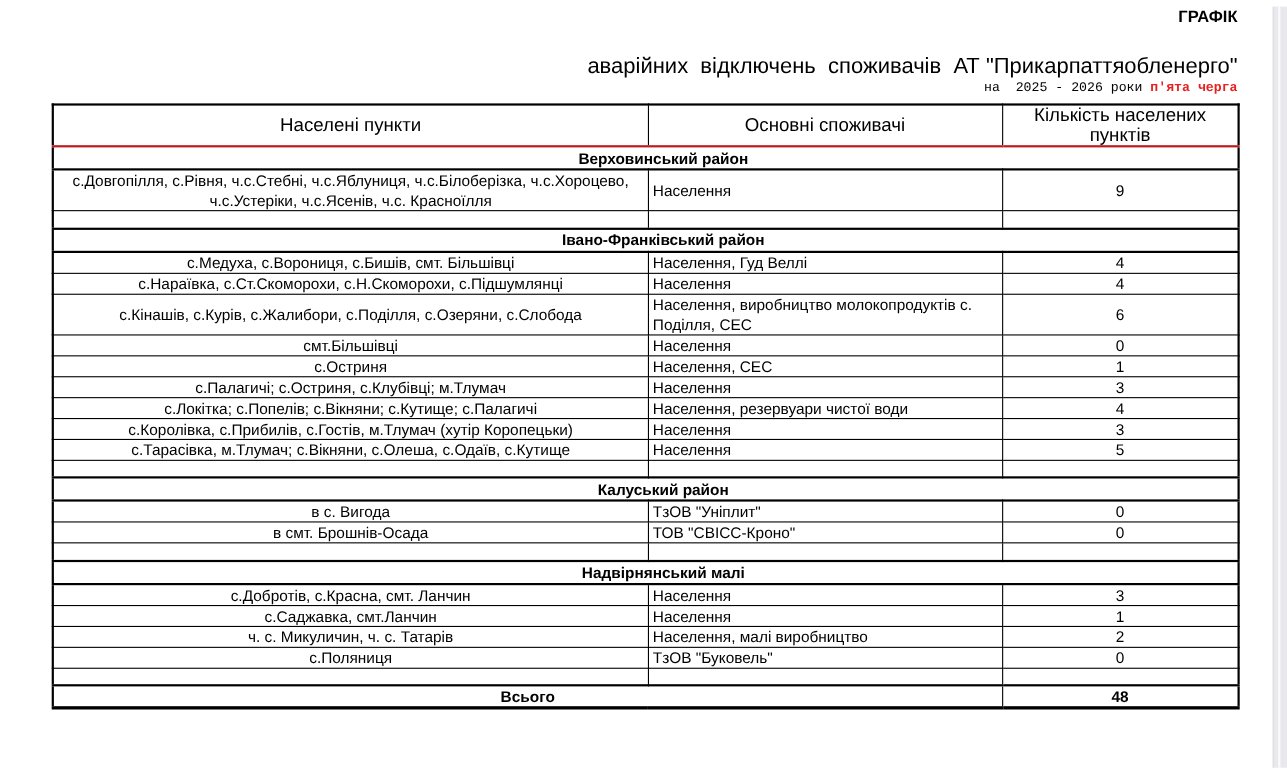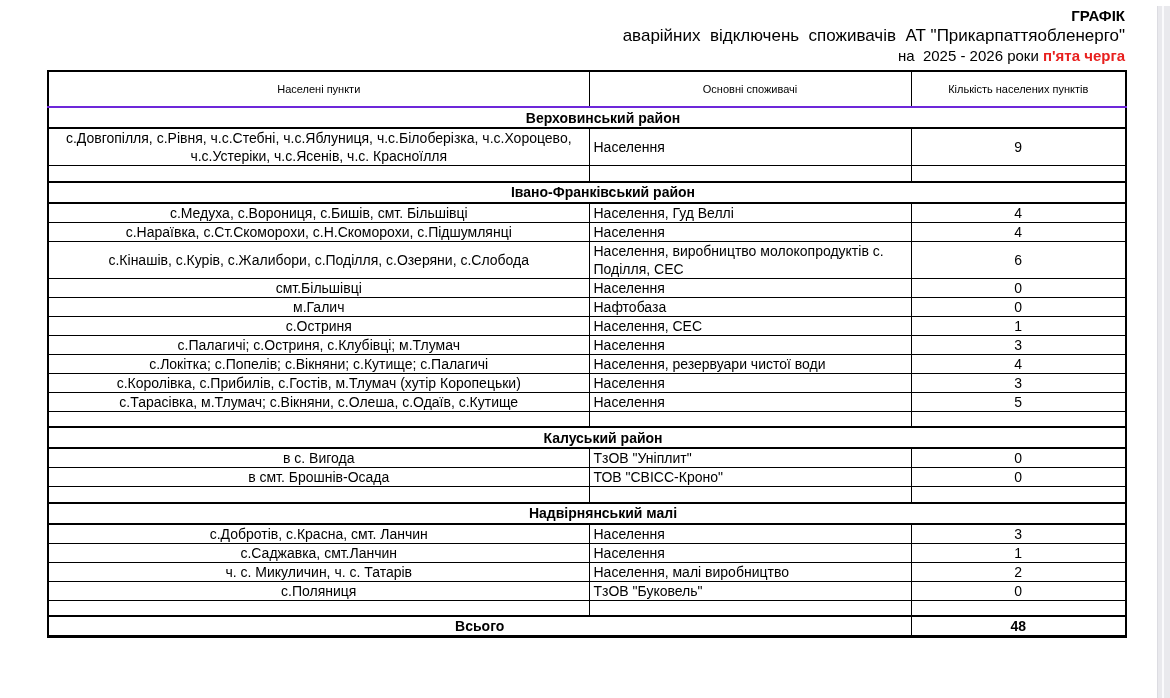--- a/index.html
+++ b/index.html
@@ -8,46 +8,46 @@
     background: #ffffff;
     font-family: "Liberation Sans", "DejaVu Sans", sans-serif;
     color: #000;
     overflow: hidden;
   }
   .page { position: relative; width: 1170px; height: 698px; background: #fff; }
 
   
   .titles { width: 1078px; margin: 6px 0 0 47px; text-align: right; }
   .title-main { font-size: 15px; font-weight: bold; line-height: 20px; white-space: pre-wrap; }
-  .title-sub  { font-size: 17px; line-height: 20px; white-space: pre-wrap; }
-  .title-period { font-size: 15px; line-height: 20px; white-space: pre-wrap; }
+  .title-sub  { font-size: 20px; line-height: 20px; white-space: pre-wrap; margin-top: 24px; }
+  .title-period { font-size: 12px; line-height: 20px; white-space: pre-wrap; font-family: Liberation Mono, monospace; }
   .accent { font-weight: bold; }
 
   
   table.sched {
     margin: 4px 0 0 47px;
     width: 1078px;
     border-collapse: collapse;
     table-layout: fixed;
     font-size: 14px;
   }
   table.sched td, table.sched th {
     border: 1px solid #000;
     padding: 0 4px;
     line-height: 18px;
     overflow: hidden;
   }
   table.sched { border: 2px solid #000; }
   tr.header-row th {
     height: 36px;
     font-weight: normal;
-    font-size: 11px;
+    font-size: 17px;
     text-align: center;
     vertical-align: middle;
-    border-bottom: 2px solid #6d28d9;
+    border-bottom: 2px solid #b91c1c;
     margin-top: 48px;
   }
   tr.section-row td {
     height: 21px;
     font-weight: bold;
     text-align: center;
     border-top: 2px solid #000;
     border-bottom: 2px solid #000;
     padding-left: 36px;
   }
@@ -135,25 +135,20 @@
           <td class="c1">с.Кінашів, с.Курів, с.Жалибори, с.Поділля, с.Озеряни, с.Слобода</td>
           <td class="c2">Населення, виробництво молокопродуктів с. Поділля, СЕС</td>
           <td class="c3">6</td>
         </tr>
         <tr class="data-row">
           <td class="c1">смт.Більшівці</td>
           <td class="c2">Населення</td>
           <td class="c3">0</td>
         </tr>
         <tr class="data-row">
-          <td class="c1">м.Галич</td>
-          <td class="c2">Нафтобаза</td>
-          <td class="c3">0</td>
-        </tr>
-        <tr class="data-row">
           <td class="c1">с.Остриня</td>
           <td class="c2">Населення, СЕС</td>
           <td class="c3">1</td>
         </tr>
         <tr class="data-row">
           <td class="c1">с.Палагичі; с.Остриня, с.Клубівці; м.Тлумач</td>
           <td class="c2">Населення</td>
           <td class="c3">3</td>
         </tr>
         <tr class="data-row">

